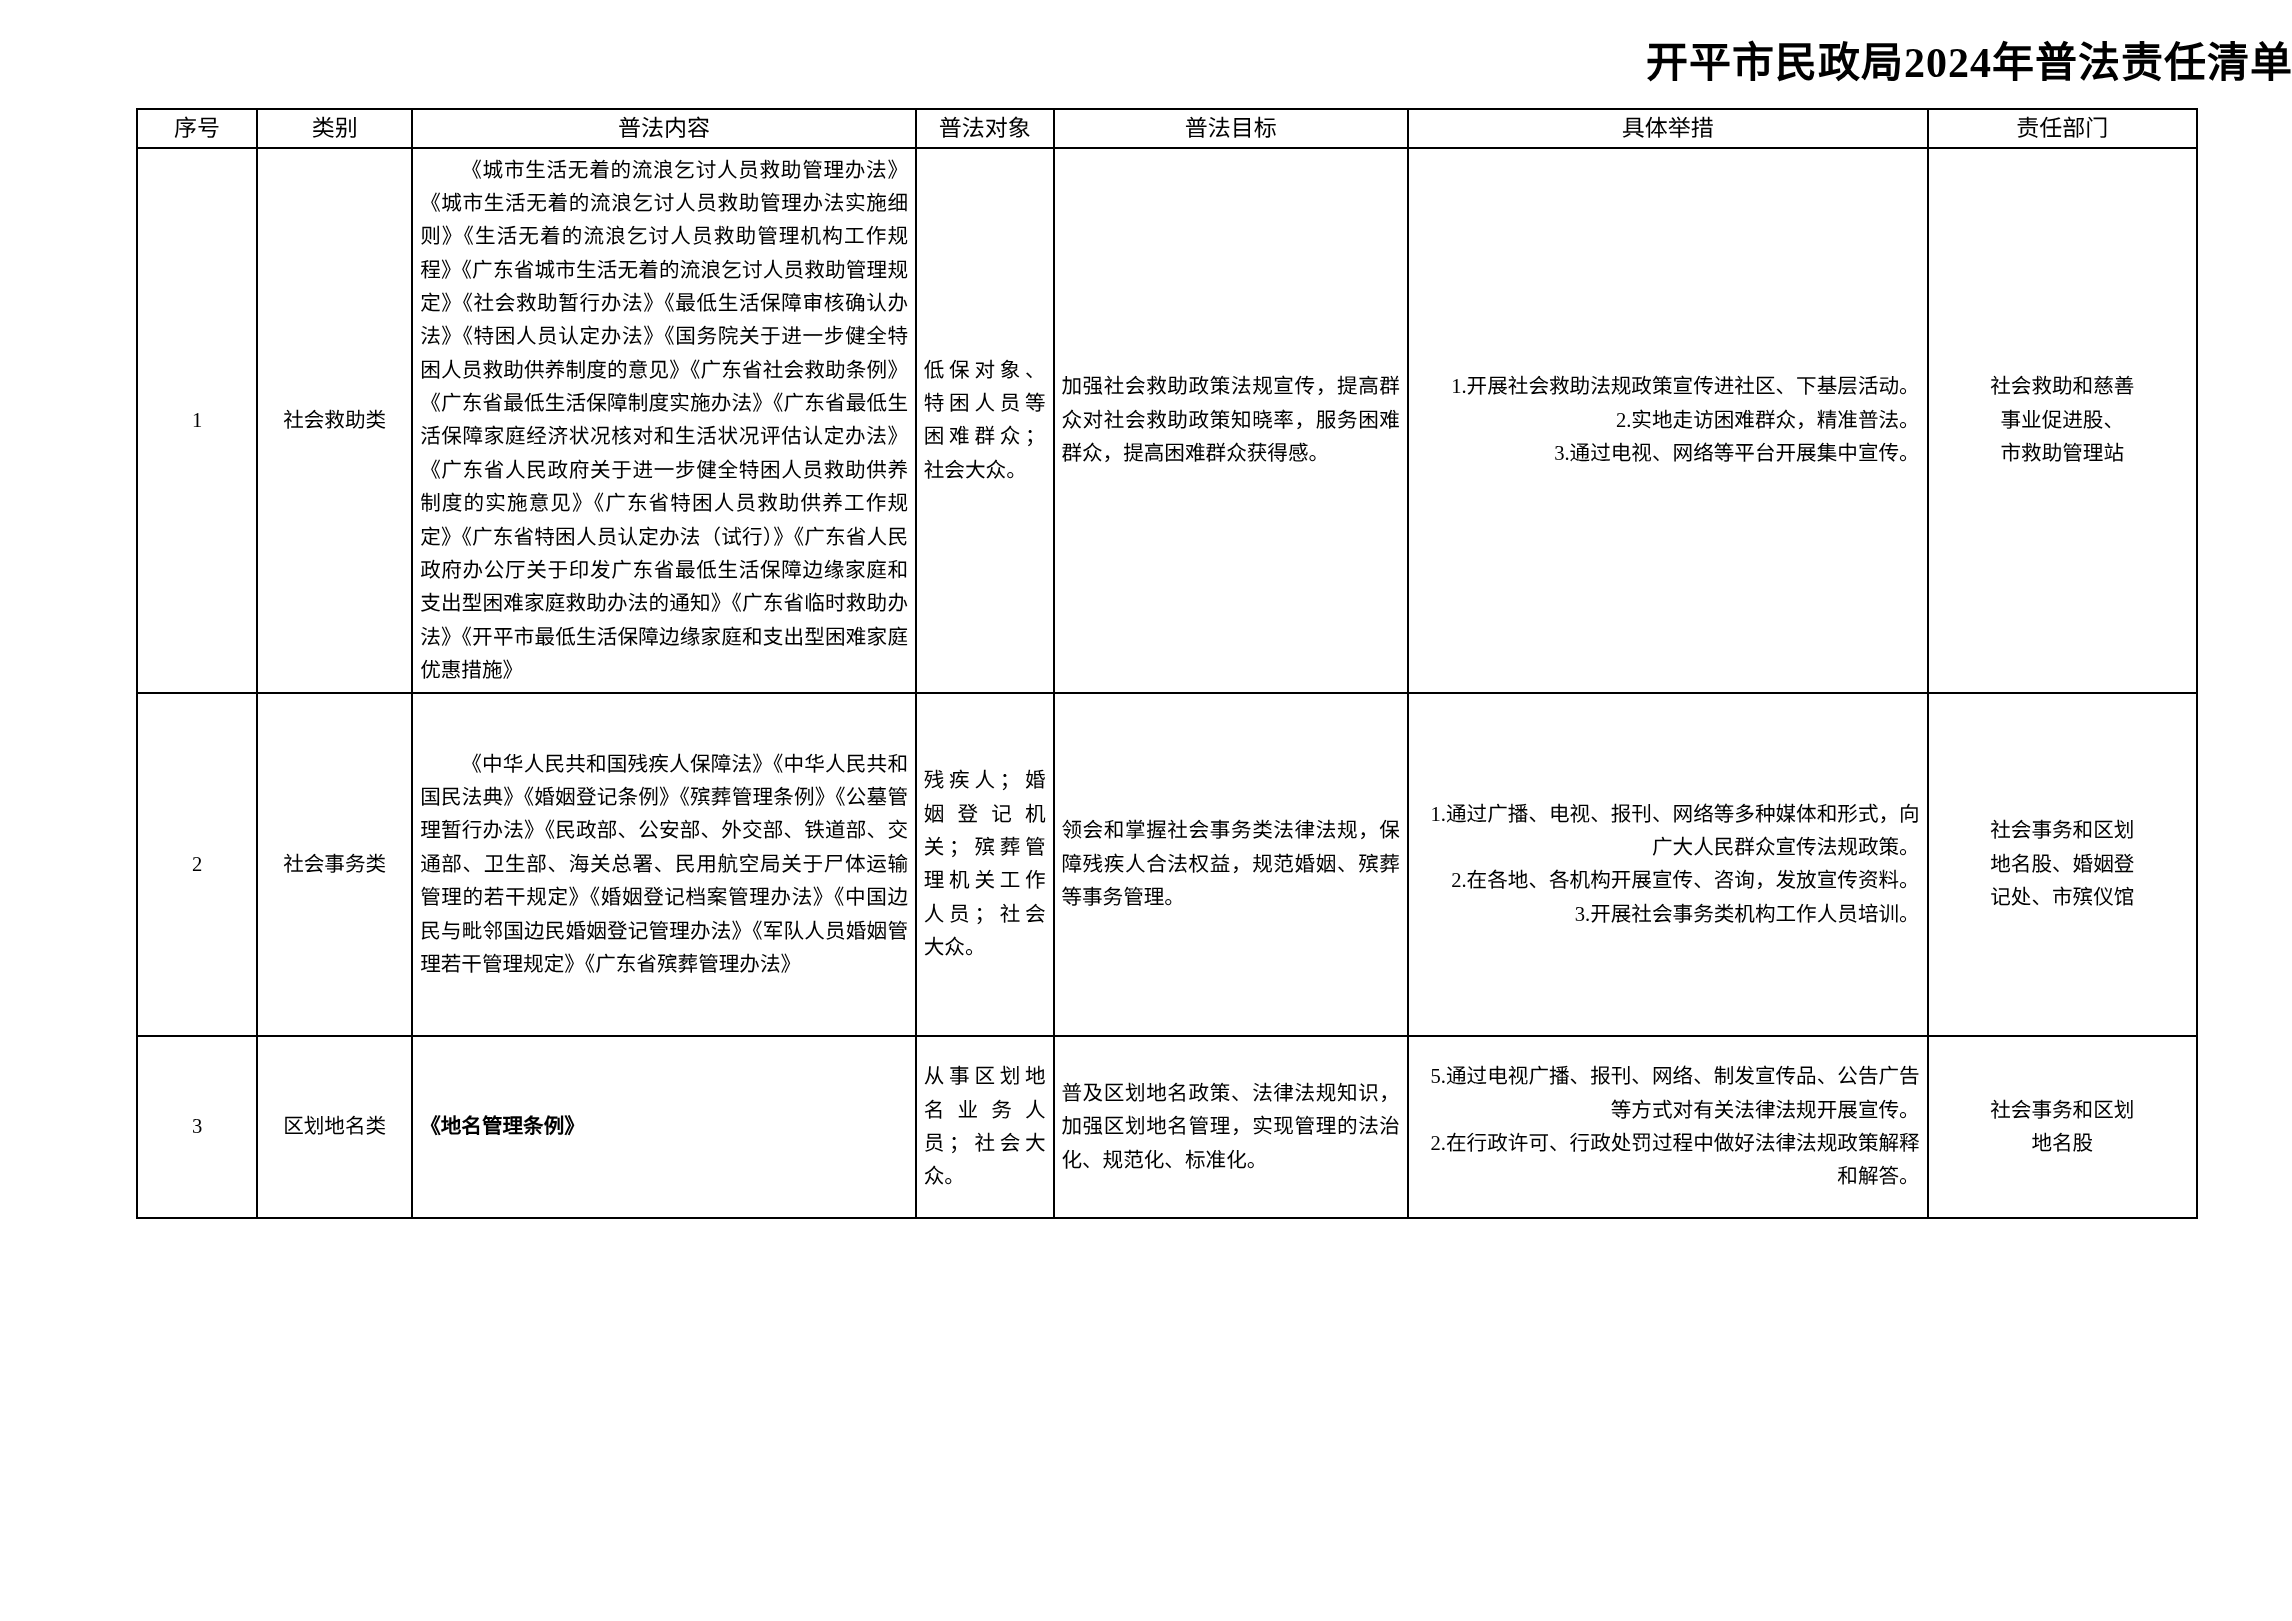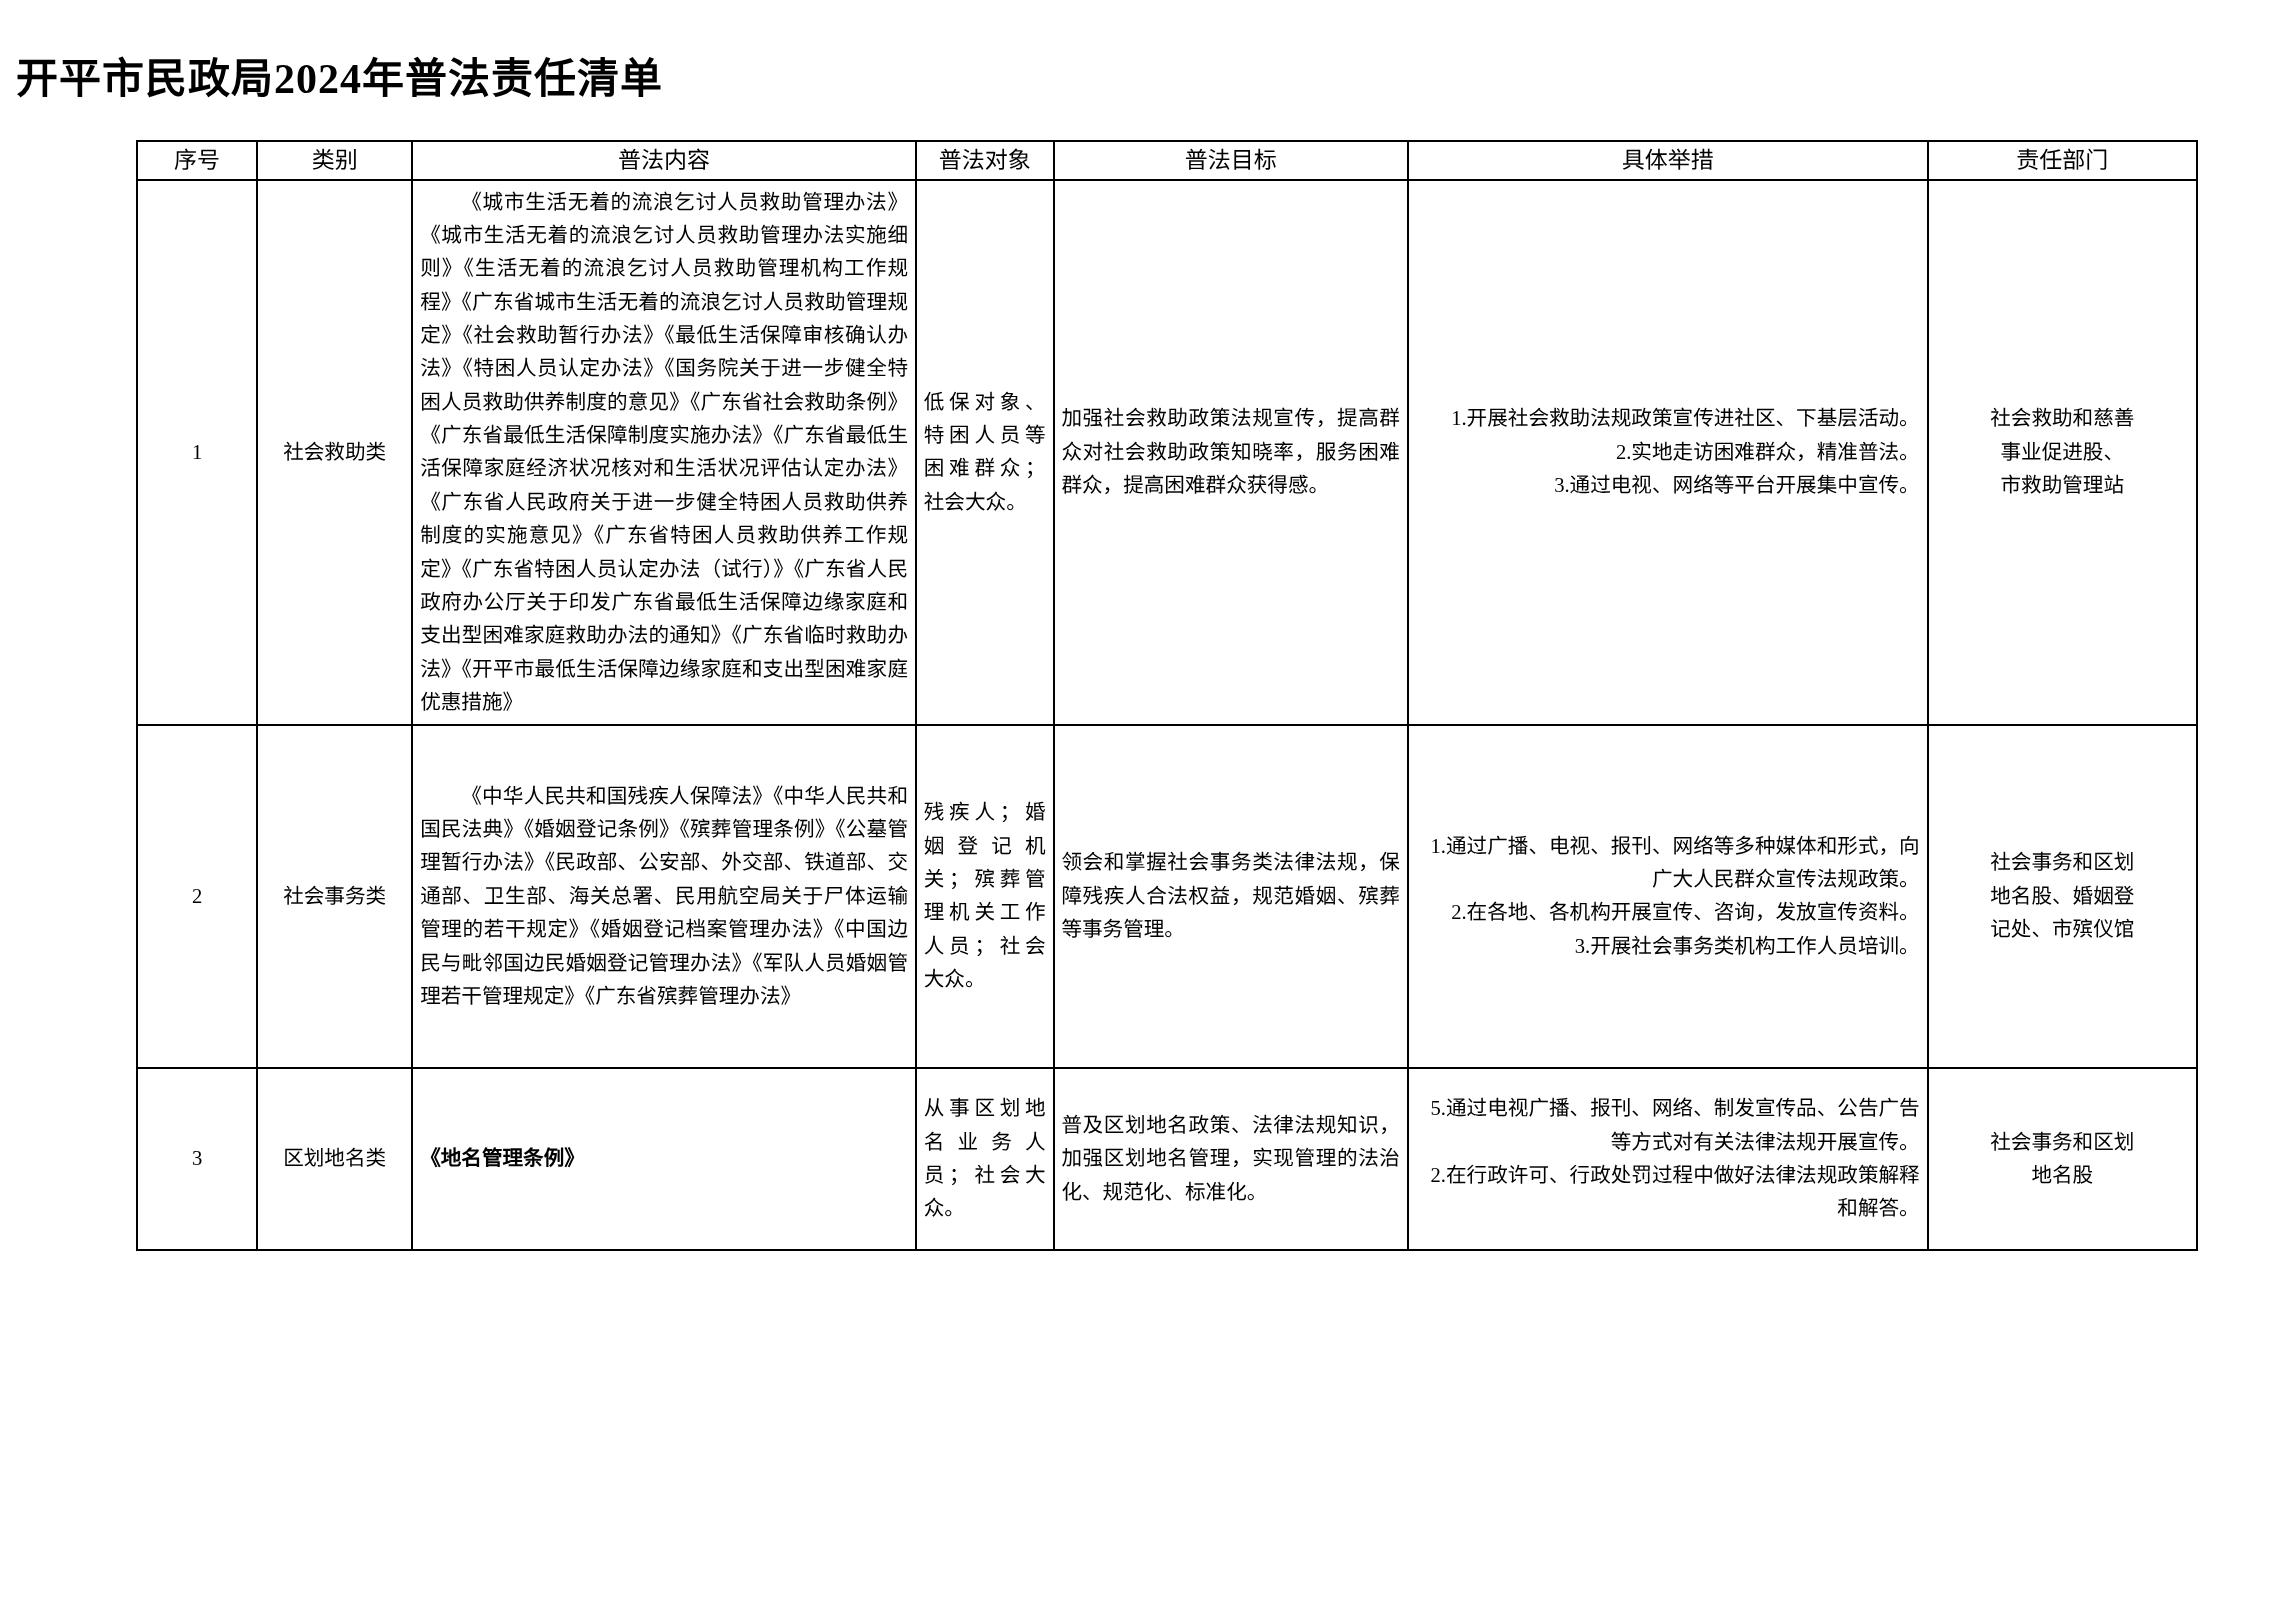--- a/index.html
+++ b/index.html
@@ -16,26 +16,26 @@
     overflow: hidden;
   }
   .page {
     position: relative;
     width: 2293px;
     height: 1621px;
     box-sizing: border-box;
     padding: 0;
   }
   .doc-title {
-    text-align: left;
+    text-align: right;
     font-family: "Liberation Serif", "DejaVu Serif", serif;
     font-weight: bold;
     font-size: 42px;
     letter-spacing: 1px;
-    margin: 16px;
+    margin: 0;
     padding-top: 38px;
     padding-bottom: 0;
     line-height: 1.2;
   }
   .table-wrap {
     padding: 19.6px 94px 0 136px;
   }
   table.list {
     border-collapse: collapse;
     table-layout: fixed;

